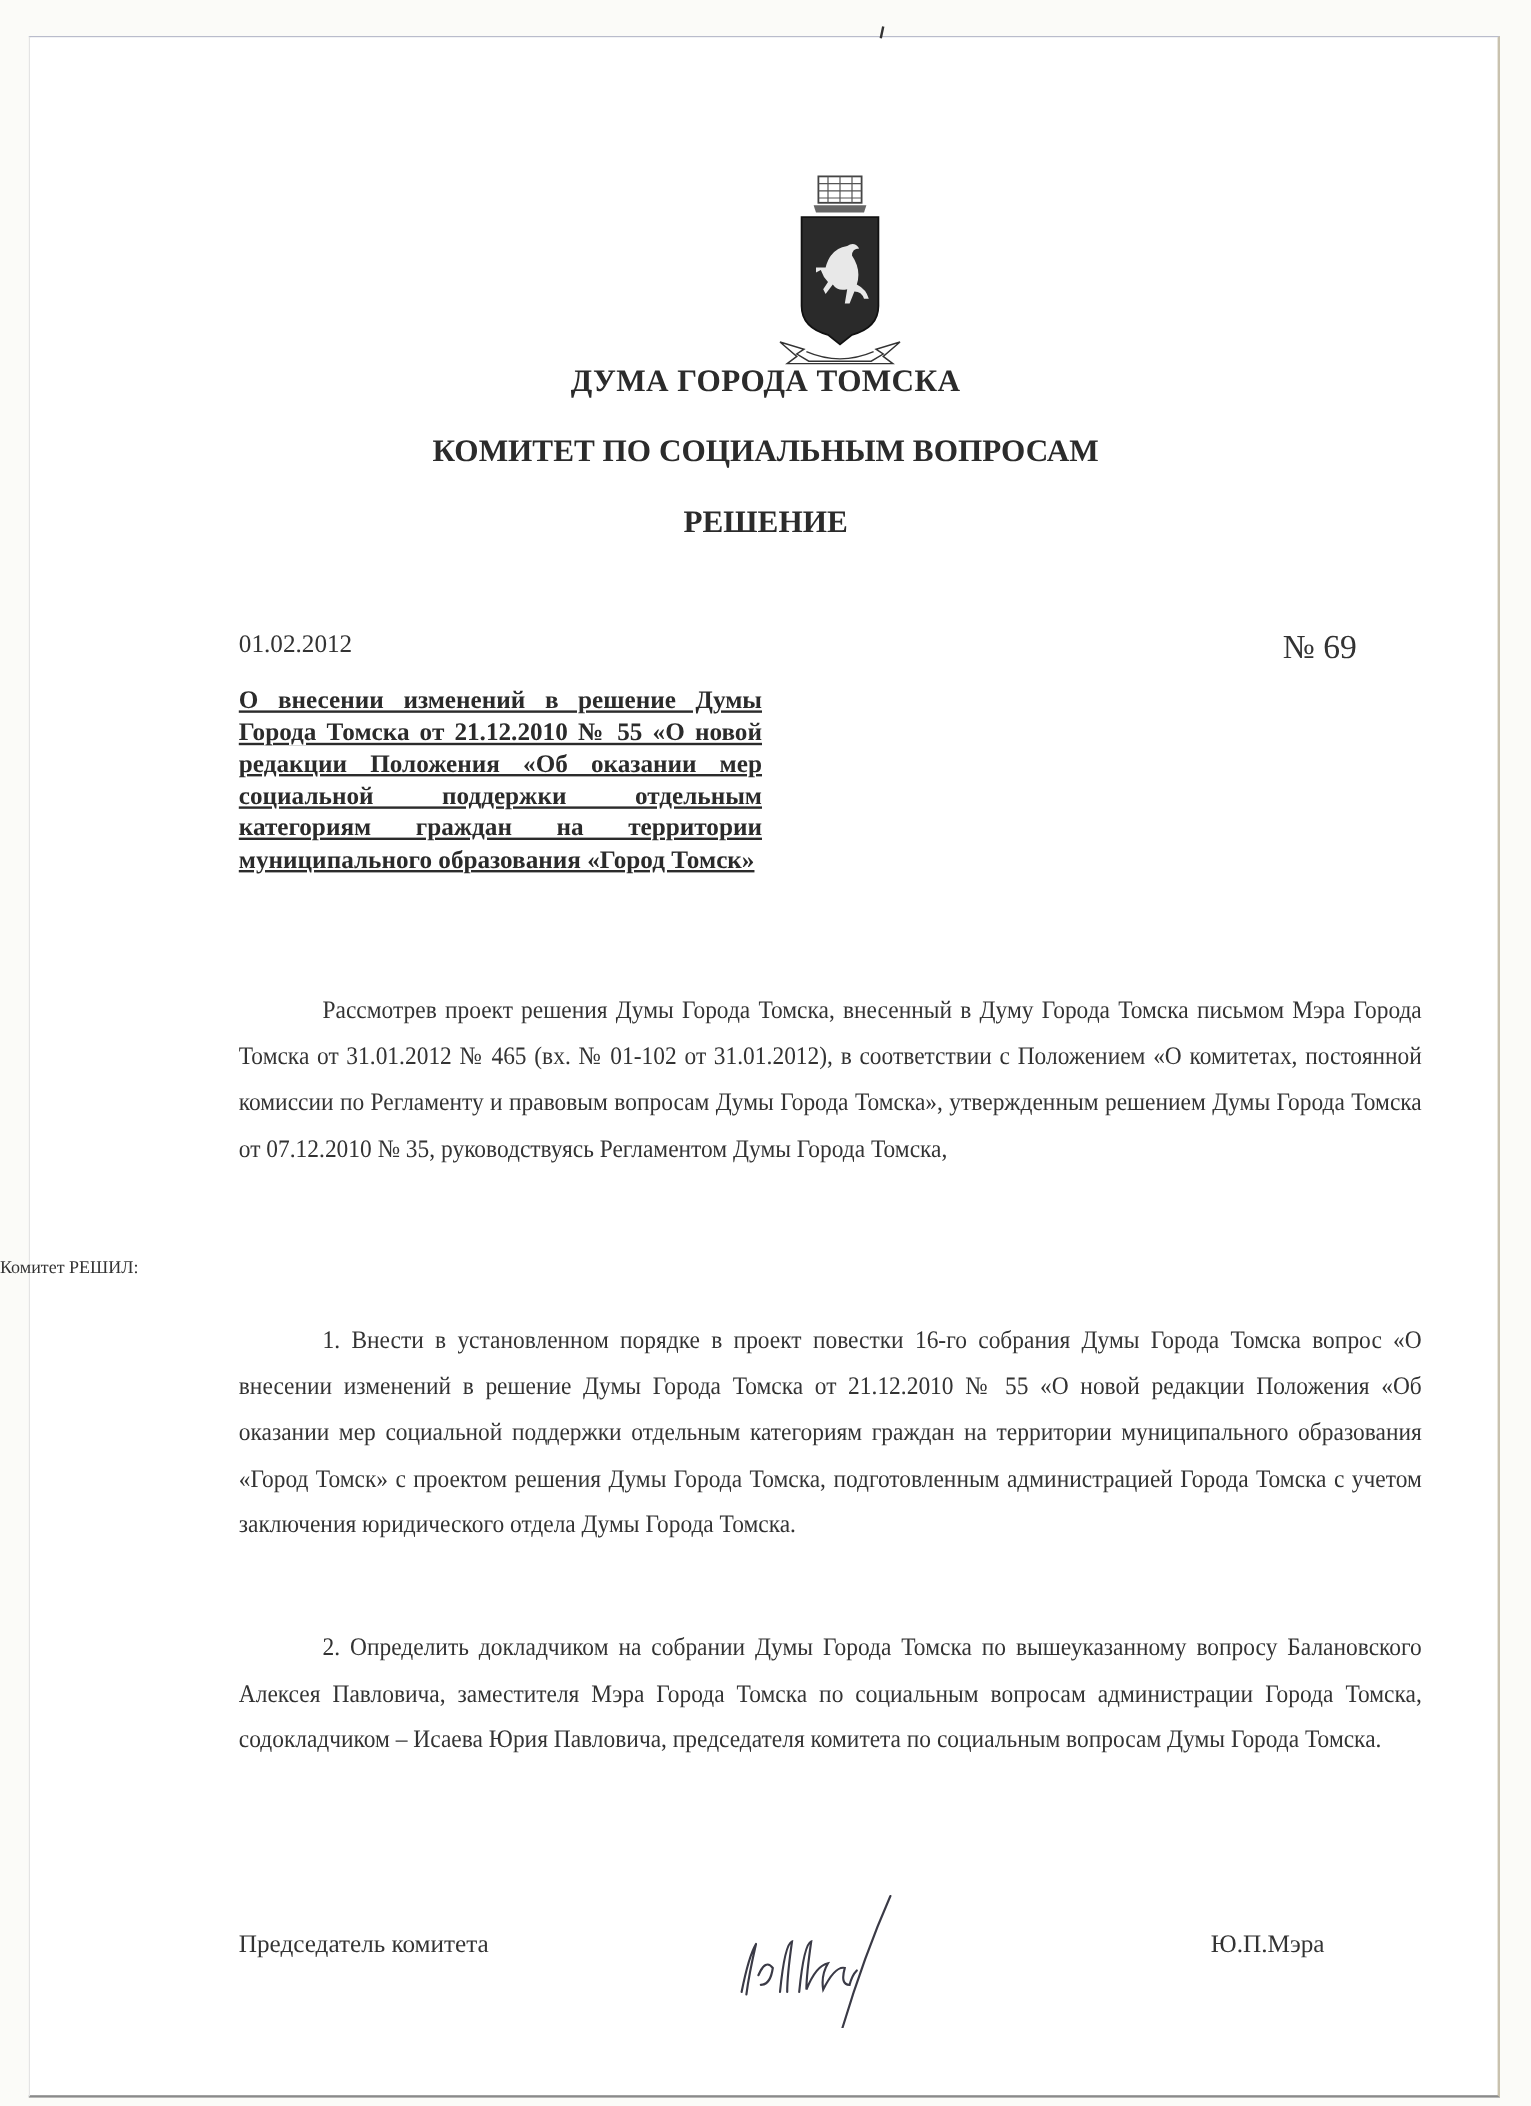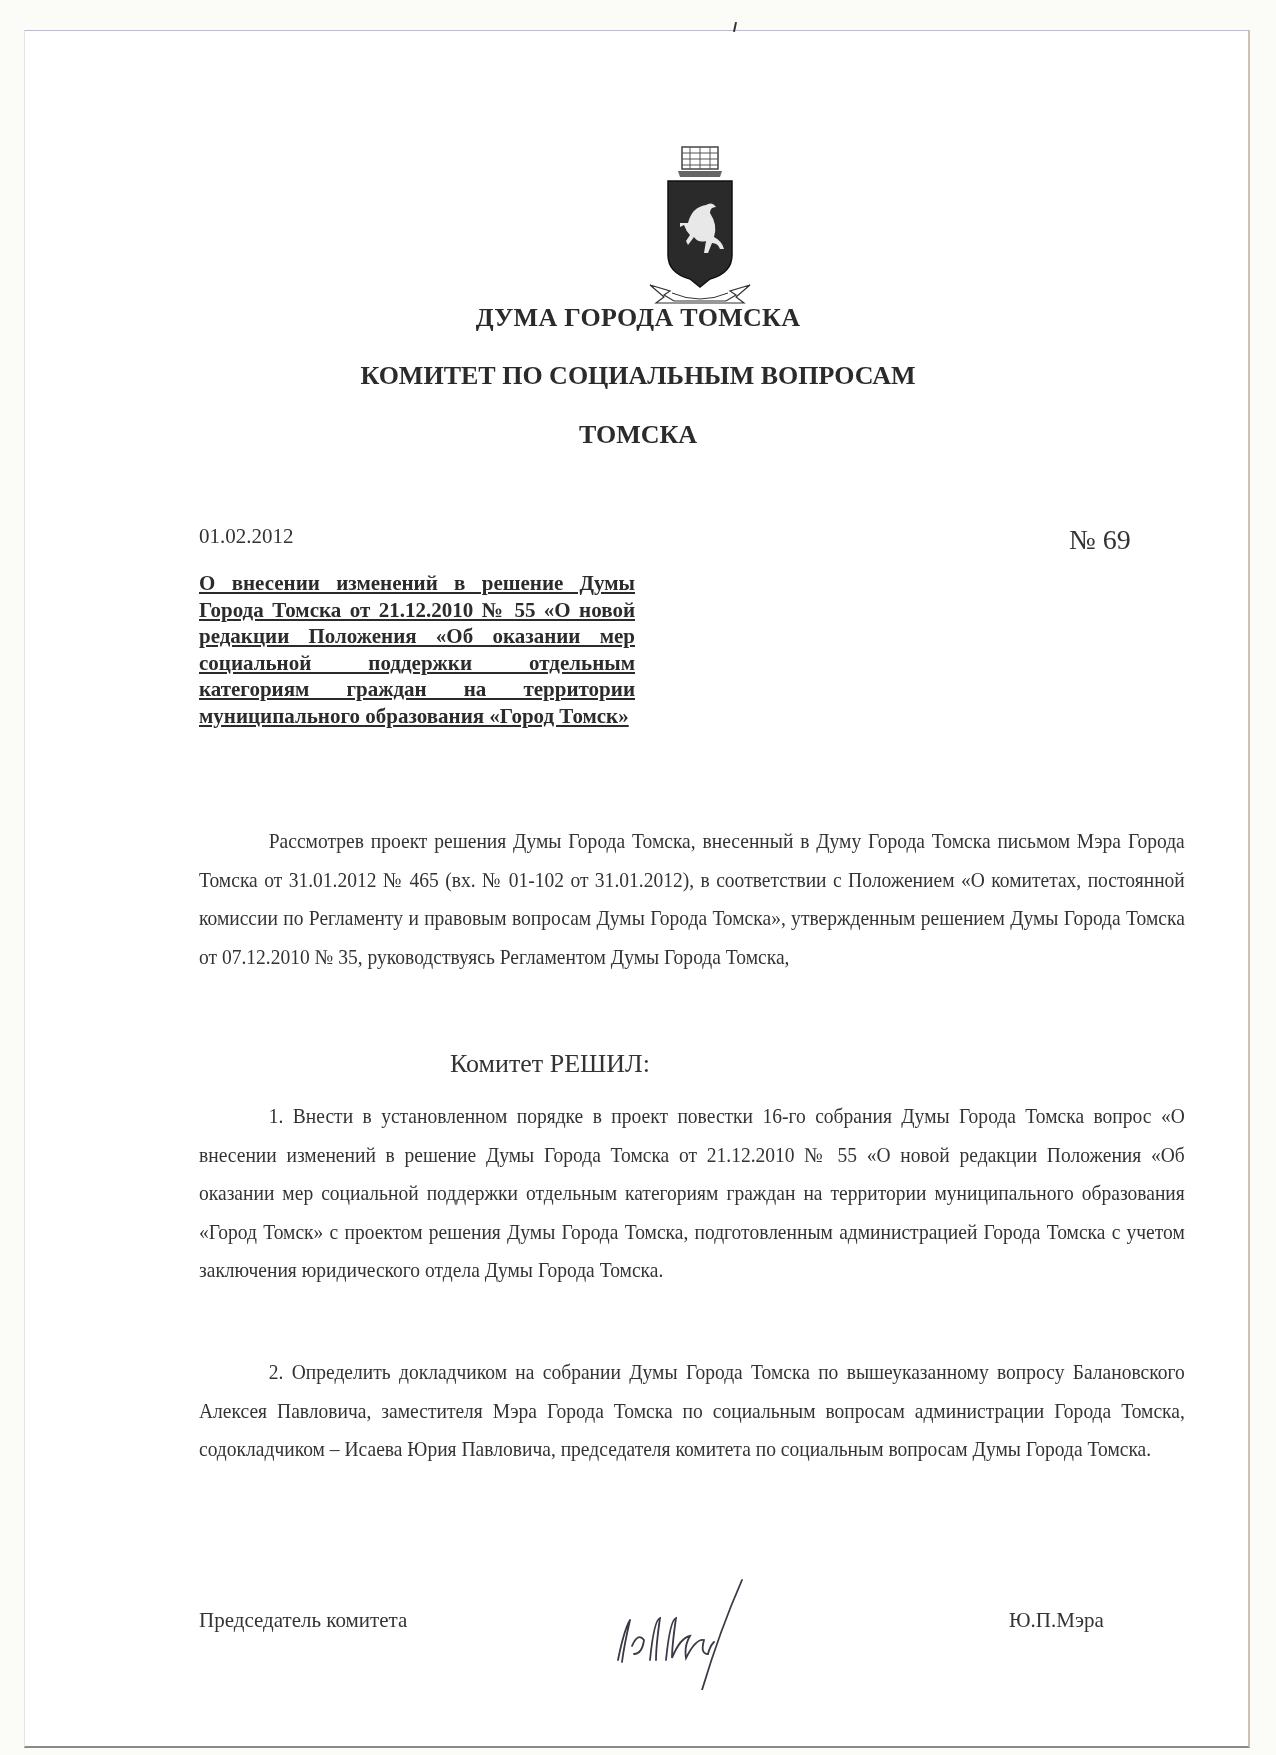--- a/index.html
+++ b/index.html
@@ -37,21 +37,21 @@
       font-size: 21px; font-weight: bold; line-height: 26.5px;
       text-align: justify; text-align-last: left; color: #2b2b2b; text-decoration: underline;
     }
     .body-text {
       position: absolute; left: 199px; width: 986px;
       font-size: 21px; line-height: 38.5px; text-align: justify; color: #333;
       transform: scaleX(0.93); transform-origin: left top;
       width: 1060px;
     }
     .p1 { top: 822px; }
-    .resolved { position: absolute; left: 0; width: 1100px; top: 1049px; text-align: center; font-size: 26px; color: #333; }
+    .resolved { position: absolute; left: 0; width: 1100px; top: 1049px; text-align: left; font-size: 15px; color: #333; }
     .p2 { top: 1097px; }
     .p3 { top: 1353px; }
     .indent { text-indent: 75px; }
     .signature-label { position: absolute; left: 199px; top: 1608px; font-size: 21px; color: #333; }
     .signature-name { position: absolute; left: 1009px; top: 1608px; font-size: 21px; color: #333; }
     .signature { position: absolute; left: 610px; top: 1550px; width: 160px; height: 140px; }
   </style>
 </head>
 <body>
 
@@ -67,21 +67,21 @@
   <path d="M28 36 H92 V110 Q92 128 70 134 L60 142 L50 134 Q28 128 28 110 Z" fill="#2a2a2a" stroke="#111" stroke-width="1.5"></path>
 
   <path d="M48 78 Q52 62 66 60 Q72 56 76 62 Q70 62 70 68 Q78 80 74 92 Q82 96 84 104 L80 104 Q78 98 72 98 L68 108 L64 108 L66 96 Q58 98 54 92 L48 100 L46 96 L50 90 Q46 86 44 80 L40 82 L40 78 Z" fill="#e8e8e8"></path>
 
   <path d="M10 140 L30 146 L24 150 L34 156 L86 156 L96 150 L90 146 L110 140 L96 152 L104 158 L16 158 L24 152 Z" fill="none" stroke="#333" stroke-width="1.2"></path>
   <path d="M32 148 Q60 160 88 148" fill="none" stroke="#333" stroke-width="1"></path>
 </svg>
 
 <div class="h1">ДУМА ГОРОДА ТОМСКА</div>
 <div class="h2">КОМИТЕТ ПО СОЦИАЛЬНЫМ ВОПРОСАМ</div>
-<div class="h3">ТОМСКА</div>
+<div class="h3">РЕШЕНИЕ</div>
 
 <div class="date">01.02.2012</div>
 <div class="number">№ 69</div>
 
 <div class="subject">О внесении изменений в решение Думы Города Томска от 21.12.2010 № 55 «О новой редакции Положения «Об оказании мер социальной поддержки отдельным категориям граждан на территории муниципального образования «Город Томск»</div>
 
 <div class="body-text p1 indent">Рассмотрев проект решения Думы Города Томска, внесенный в Думу Города Томска письмом Мэра Города Томска от 31.01.2012 № 465 (вх. № 01-102 от 31.01.2012), в соответствии с Положением «О комитетах, постоянной комиссии по Регламенту и правовым вопросам Думы Города Томска», утвержденным решением Думы Города Томска от 07.12.2010 № 35, руководствуясь Регламентом Думы Города Томска,</div>
 
 <div class="resolved">Комитет РЕШИЛ:</div>
 

